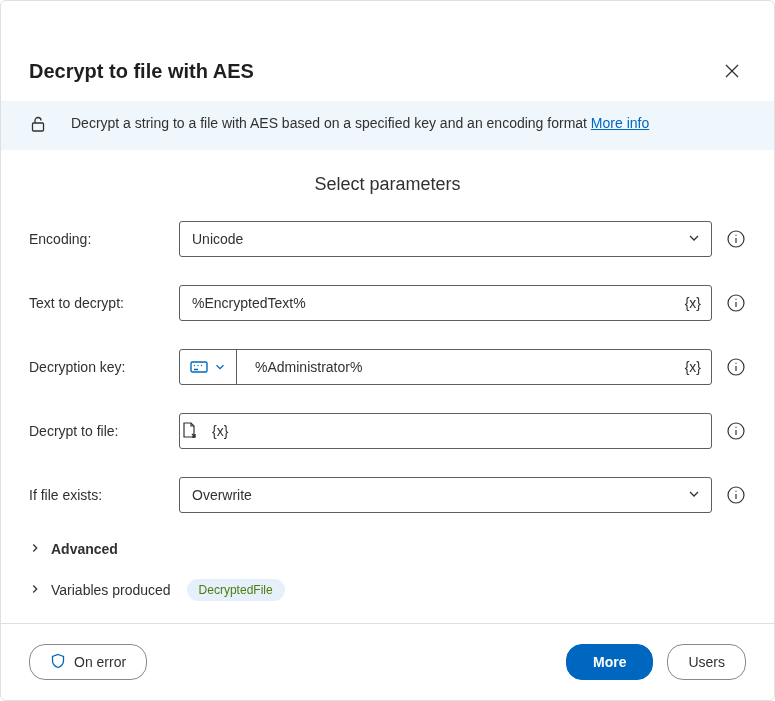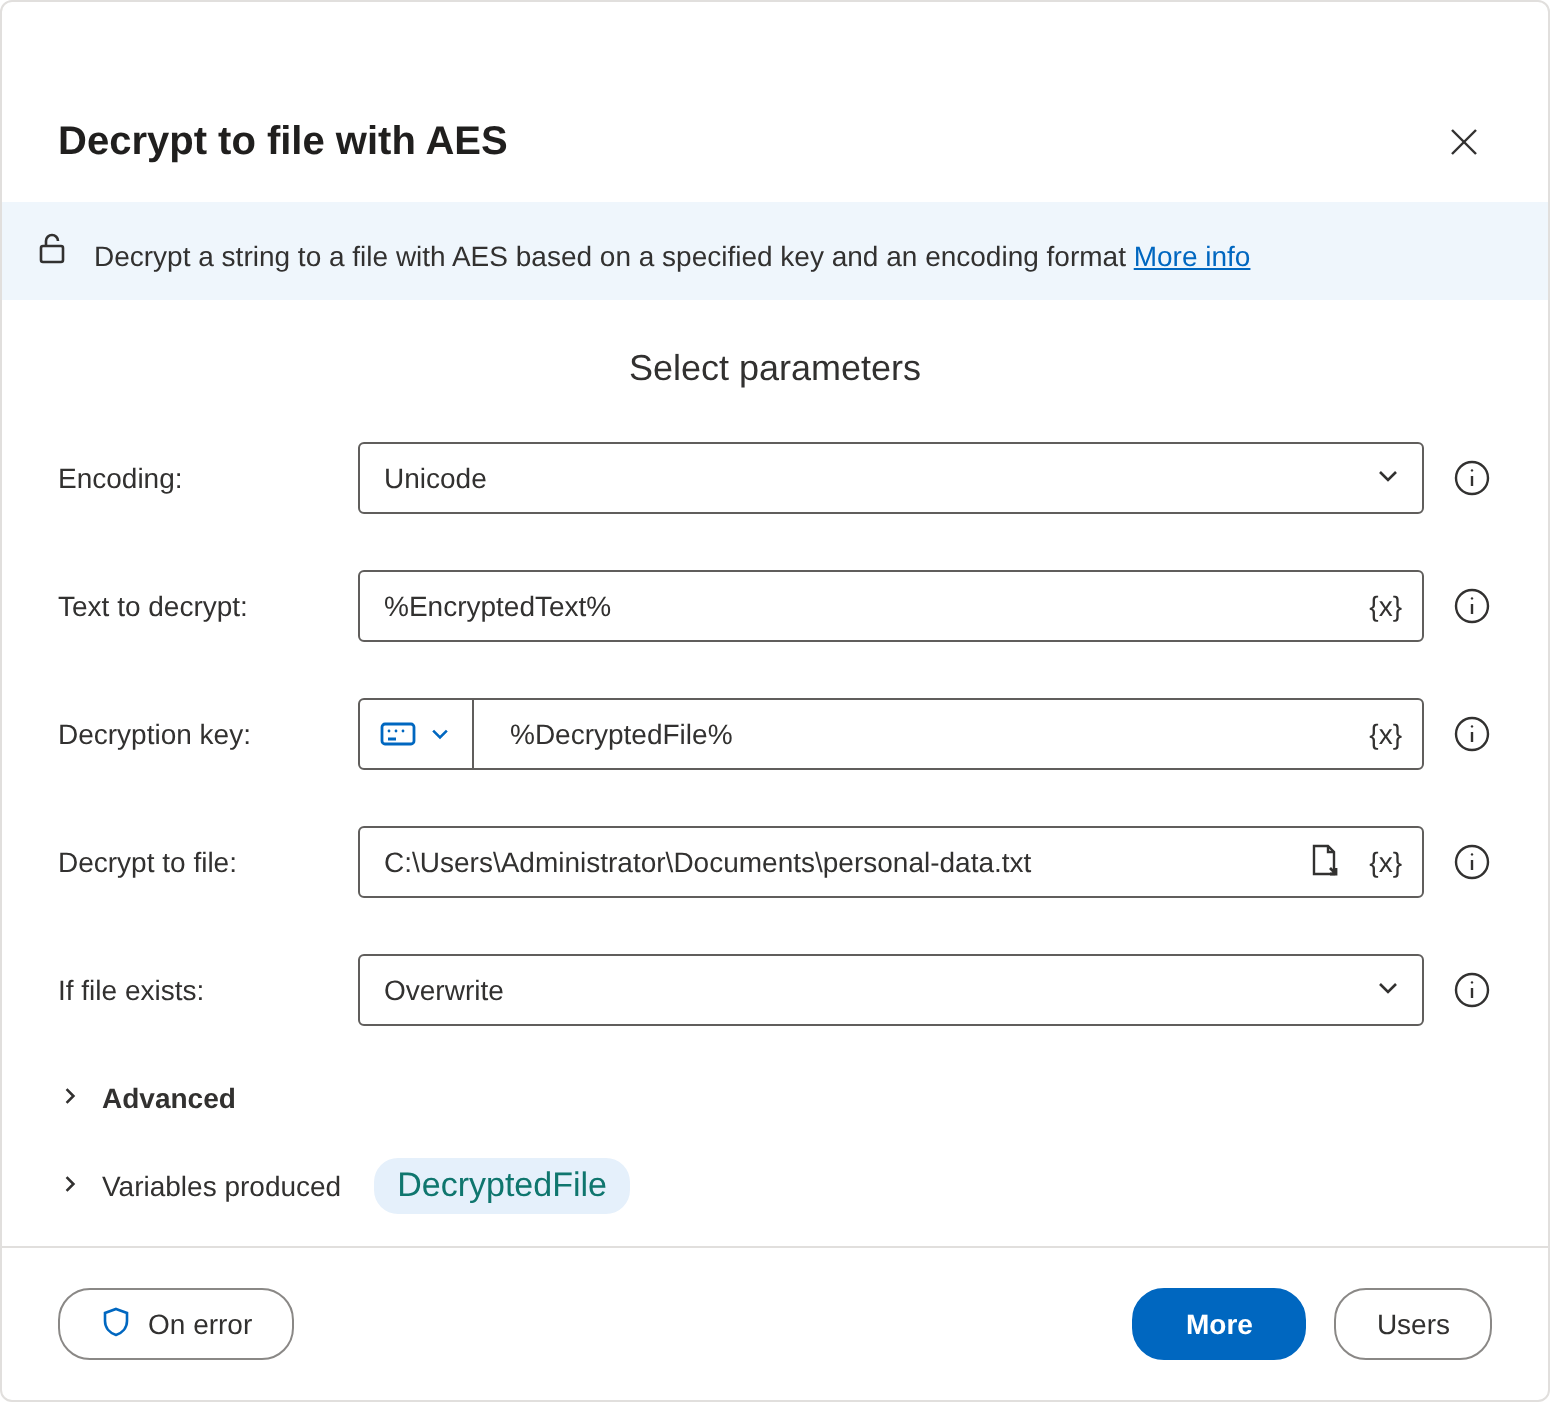--- a/index.html
+++ b/index.html
@@ -35,24 +35,24 @@
   .close-btn {
     background: none;
     border: none;
     cursor: pointer;
     padding: 6px;
     color: #323130;
   }
   .close-btn svg { display: block; }
   .info-bar {
     background: #eff6fc;
-    padding: 14px 16px;
-    display: flex;
-    align-items: flex-end;
-    gap: 12px;
+    padding: 14px 28px;
+    display: flex;
+    align-items: flex-start;
+    gap: 24px;
     color: #323130;
   }
   .info-bar .lock-icon { color: #323130; flex-shrink:0; }
   .info-bar a { color: #0067c0; text-decoration: underline; }
   .body {
     padding: 24px 28px 10px 28px;
     flex: 1;
     overflow: auto;
   }
   .section-title {
@@ -126,24 +126,24 @@
     display: flex;
     align-items: center;
     gap: 10px;
     margin-bottom: 22px;
     cursor: pointer;
   }
   .expander .chev { color: #323130; }
   .expander .exp-label { font-weight: 600; }
   .var-pill {
     background: #e5f0fb;
-    color: #0f766e;
+    color: #4d7c0f;
     padding: 4px 12px;
     border-radius: 12px;
-    font-size: 17px;
+    font-size: 12px;
     margin-left: 6px;
   }
   .footer {
     border-top: 1px solid #e1dfdd;
     padding: 20px 28px;
     display: flex;
     align-items: center;
     justify-content: space-between;
   }
   .footer-left, .footer-right { display: flex; gap: 14px; }
@@ -247,38 +247,37 @@
                 <rect x="1" y="2" width="16" height="10" rx="1.5"></rect>
                 <line x1="4" y1="9.5" x2="8" y2="9.5"></line>
                 <circle cx="4.5" cy="5.5" r="0.7" fill="currentColor" stroke="none"></circle>
                 <circle cx="8" cy="5.5" r="0.7" fill="currentColor" stroke="none"></circle>
                 <circle cx="11.5" cy="5.5" r="0.7" fill="currentColor" stroke="none"></circle>
               </svg>
             <svg width="12" height="12" viewBox="0 0 14 14" fill="none" stroke="currentColor" stroke-width="1.5">
                 <polyline points="3,5 7,9 11,5"></polyline>
               </svg>
           </div>
-          <div class="control-text" style="padding-left:18px">%DecryptedFile%</div>
+          <div class="control-text" style="padding-left:18px">%Administrator%</div>
           <div class="inline-badge">{x}</div>
         </div>
         <div class="info-icon">
           <svg width="18" height="18" viewBox="0 0 18 18" fill="none" stroke="currentColor" stroke-width="1.2">
               <circle cx="9" cy="9" r="8"></circle>
               <line x1="9" y1="8" x2="9" y2="13"></line>
               <circle cx="9" cy="5.2" r="0.6" fill="currentColor" stroke="none"></circle>
             </svg>
         </div>
       </div>
     </div>
 
     <div class="field-row">
       <div class="field-label">Decrypt to file:</div>
       <div class="field-control">
         <div class="control-box">
-          <div class="control-text">C:\Users\Administrator\Documents\personal-data.txt</div>
           <span class="file-icon">
             <svg width="18" height="18" viewBox="0 0 18 18" fill="none" stroke="currentColor" stroke-width="1.2">
               <path d="M4 2 h7 l3 3 v11 h-10 z"></path>
                 <path d="M11 2 v3 h3"></path>
               <path d="M12 13 l3 3 M15 13 v3 h-3" stroke-width="1.4"></path>
             </svg>
           </span>
           <div class="inline-badge">{x}</div>
         </div>
         <div class="info-icon">

